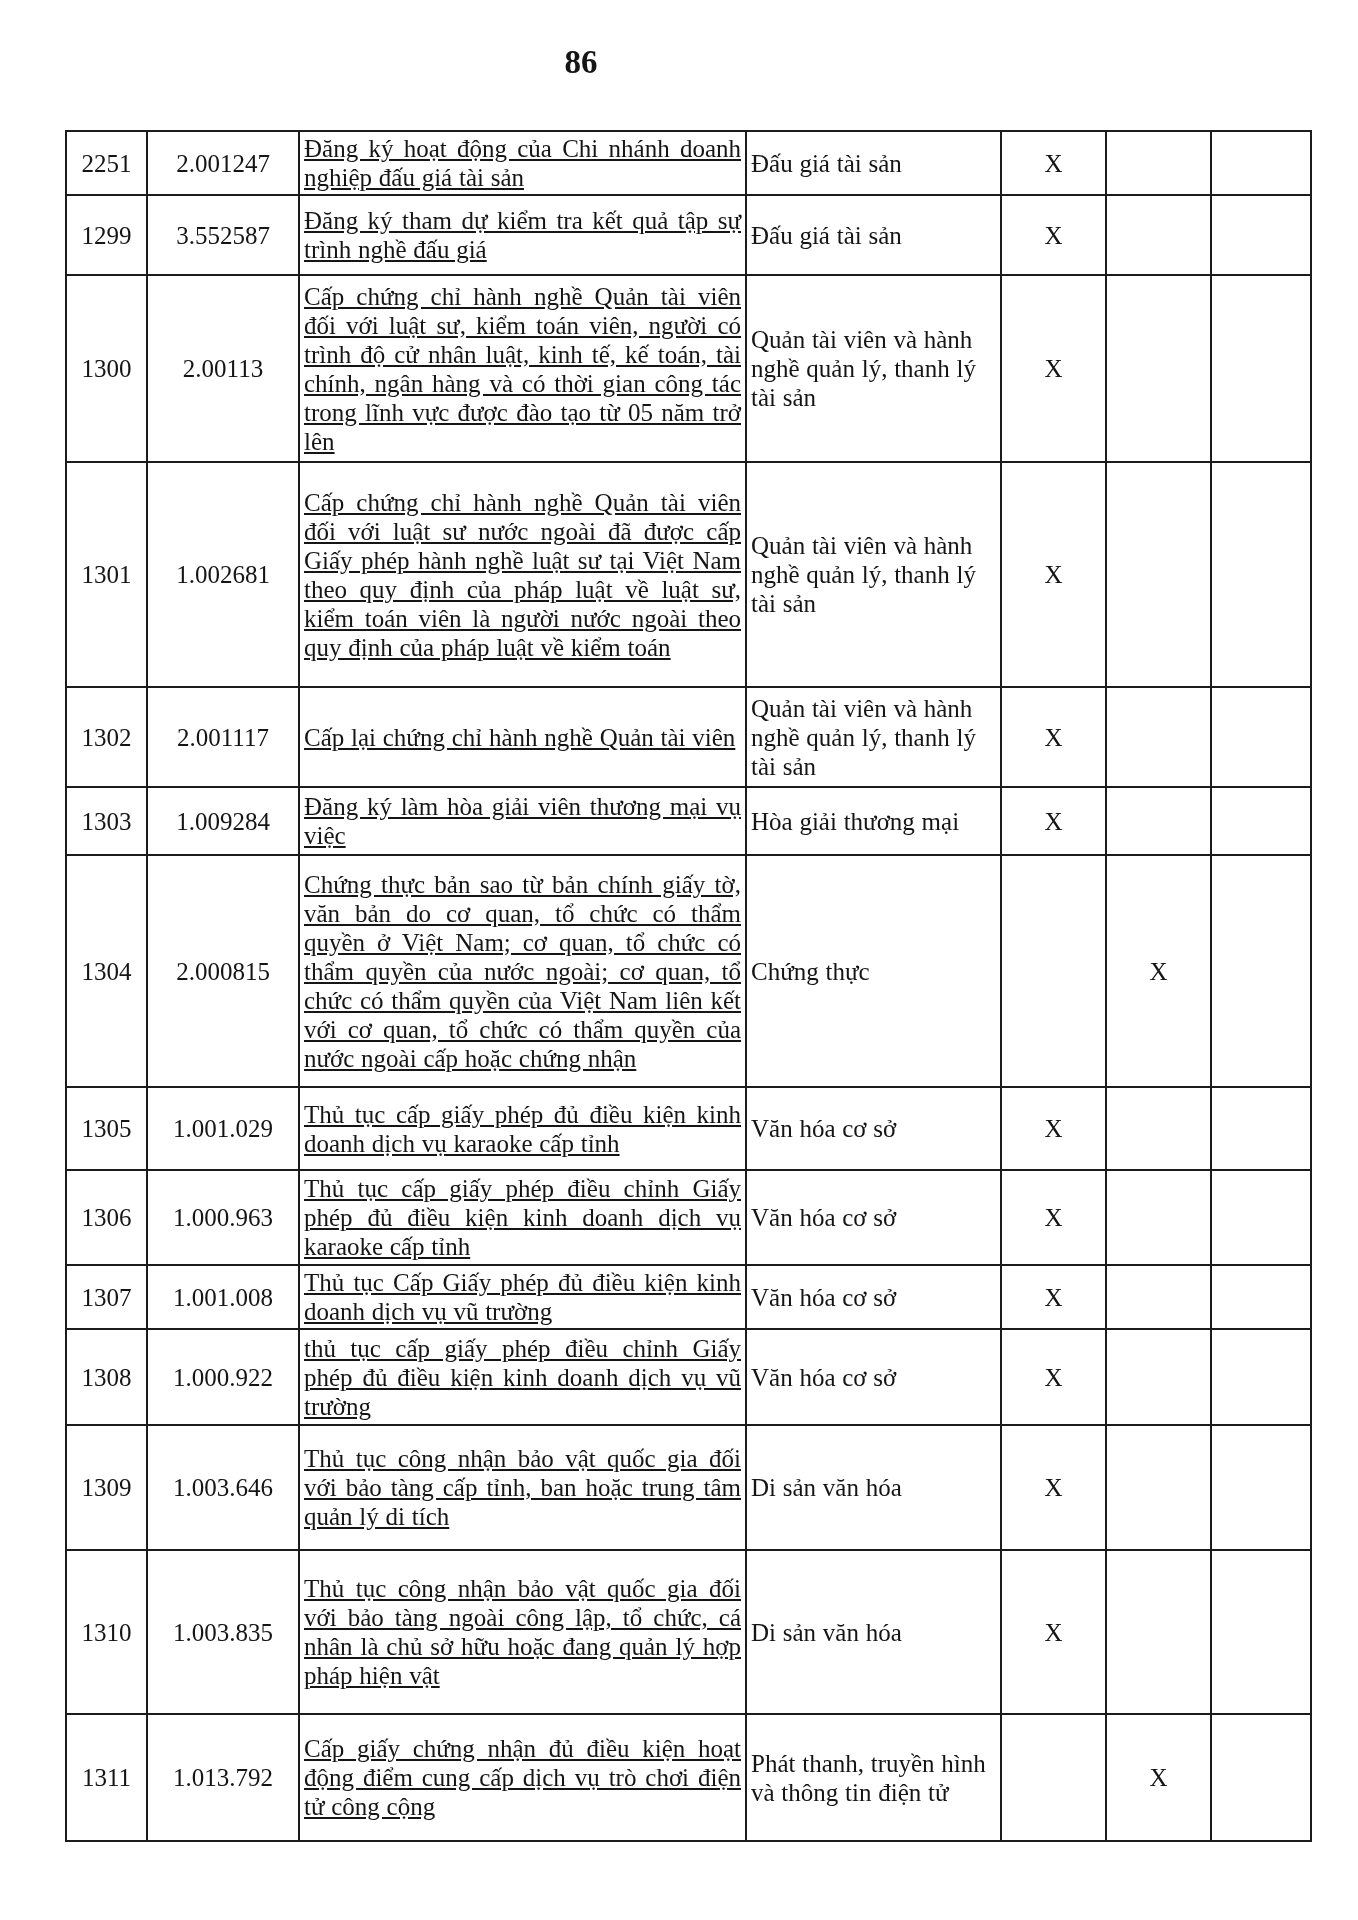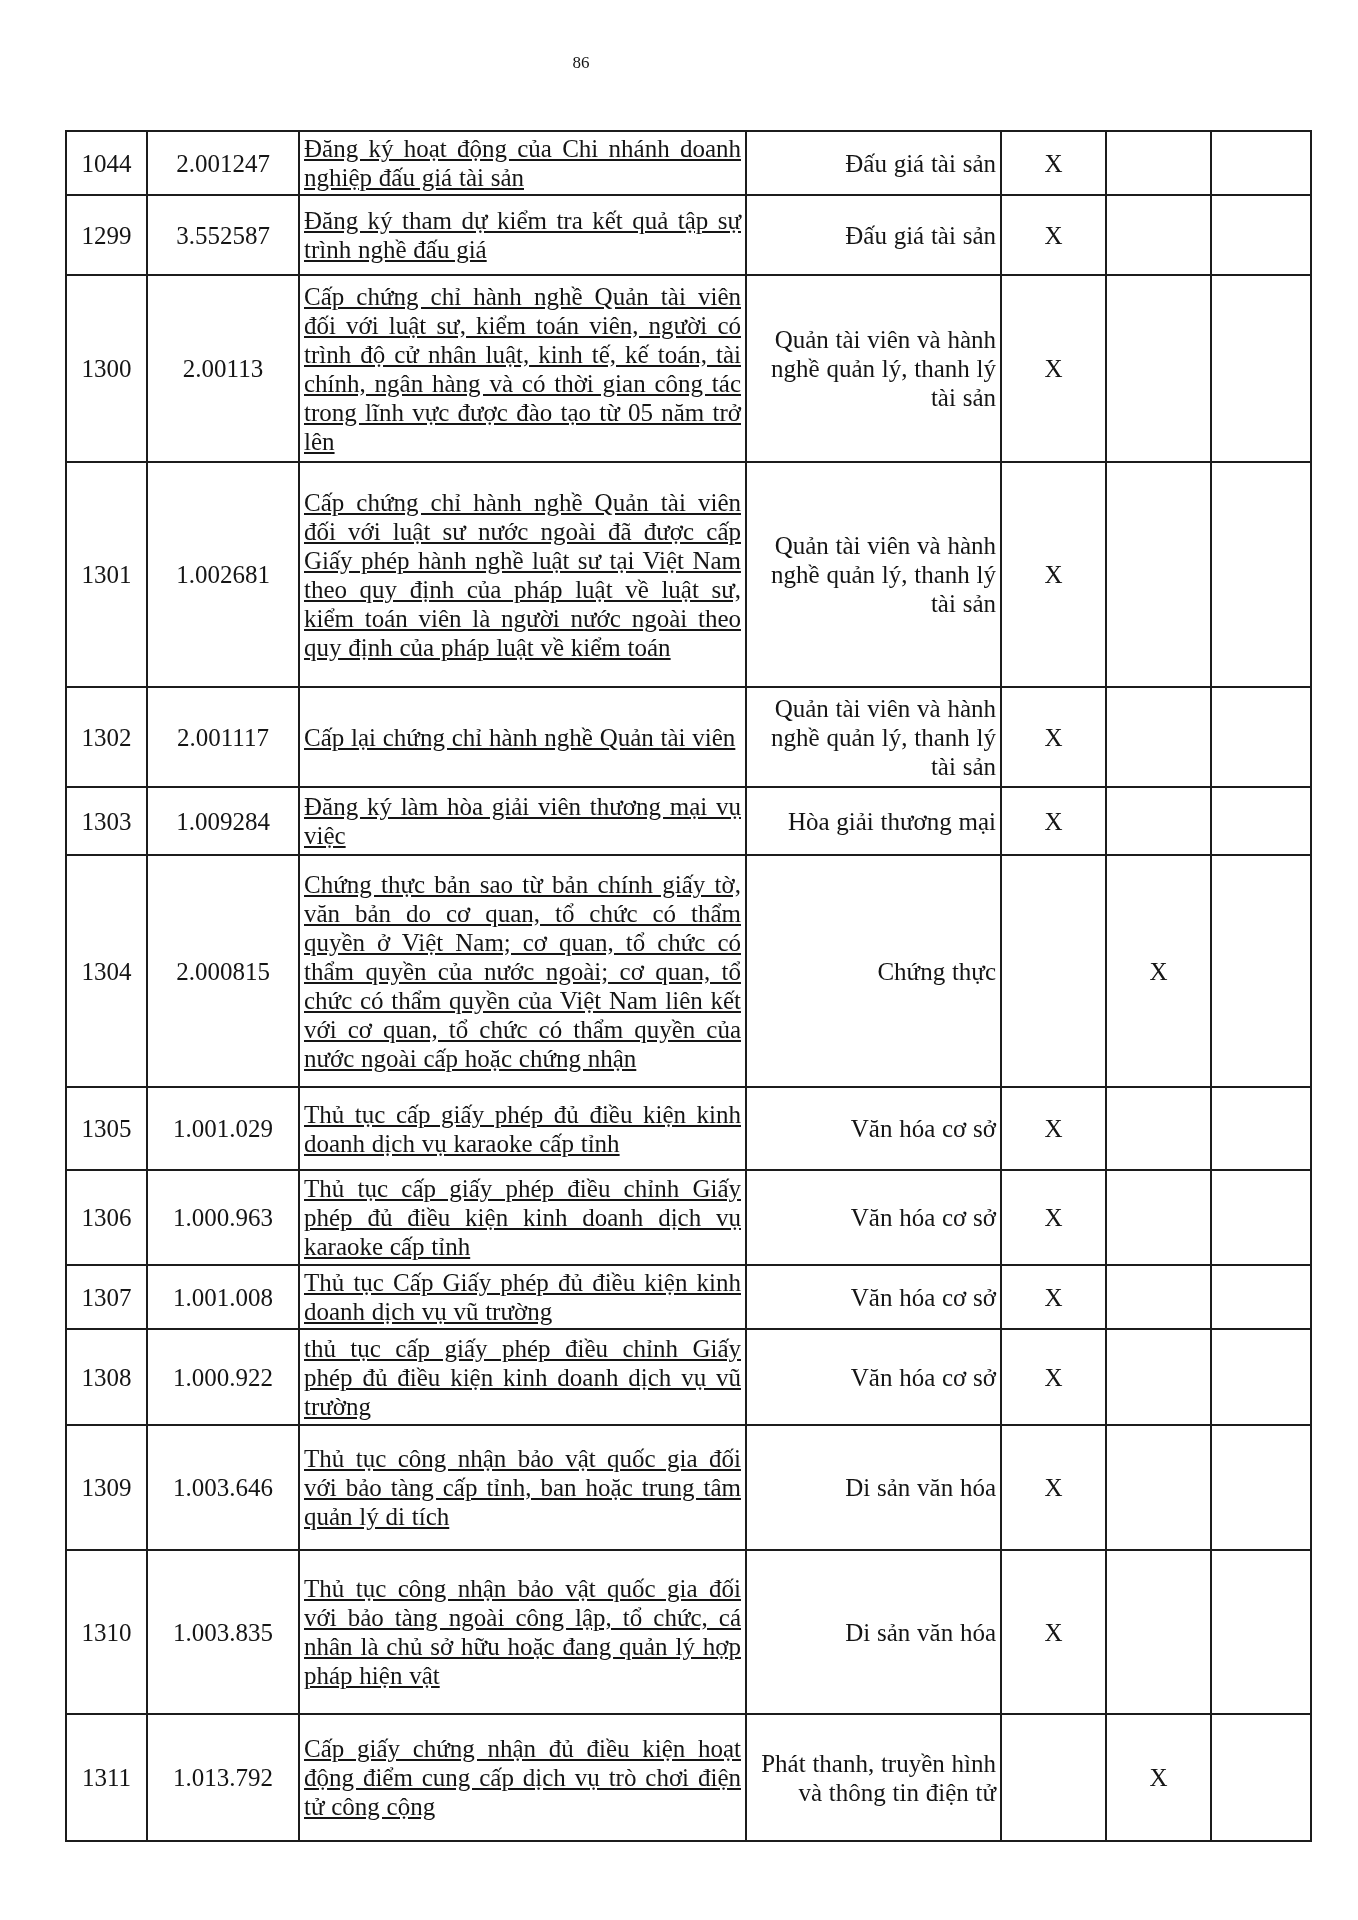--- a/index.html
+++ b/index.html
@@ -12,63 +12,63 @@
   }
   .page {
     position: relative;
     width: 1358px; height: 1920px;
     background: #ffffff;
   }
   .page-number {
     position: absolute;
     top: 48px; left: 540px; width: 82px;
     text-align: center;
-    font-size: 17px; line-height: 29px;
+    font-size: 33px; line-height: 29px; font-weight: bold;
   }
   table.doc {
     position: absolute;
     left: 65px; top: 130px;
     width: 1245px;
     border-collapse: collapse;
     table-layout: fixed;
   }
   table.doc td {
     border: 2px solid #1c1c1c;
     vertical-align: middle;
     font-size: 25px;
     line-height: 29px;
     padding: 2px 4px;
     overflow: hidden;
     word-spacing: 0.02em;
   }
   td.c-stt  { text-align: center; padding: 2px 2px; }
   td.c-code { text-align: center; border-radius: 31px; }
   td.c-name { text-align: justify; padding: 2px 6px 2px 10px; text-decoration: underline; }
-  td.c-field{ text-align: right; padding: 2px 18px; }
+  td.c-field{ text-align: left; padding: 2px 18px; }
   td.c-mark { text-align: center; font-size: 26px; }
 </style>
 </head>
 <body>
 
 <div class="page">
   <div class="page-number">86</div>
 
   <table class="doc">
     <colgroup>
       <col style="width:81px">
       <col style="width:152px">
       <col style="width:447px">
       <col style="width:255px">
       <col style="width:105px">
       <col style="width:105px">
       <col style="width:100px">
     </colgroup>
     <tbody>
         <tr style="height: 63px;">
-          <td class="c-stt">1044</td>
+          <td class="c-stt">2251</td>
           <td class="c-code">2.001247</td>
           <td class="c-name">Đăng ký hoạt động của Chi nhánh doanh nghiệp đấu giá tài sản</td>
           <td class="c-field">Đấu giá tài sản</td>
           <td class="c-mark">X</td>
           <td class="c-mark"></td>
           <td class="c-mark"></td>
         </tr>
         <tr style="height: 80px;">
           <td class="c-stt">1299</td>
           <td class="c-code">3.552587</td>

